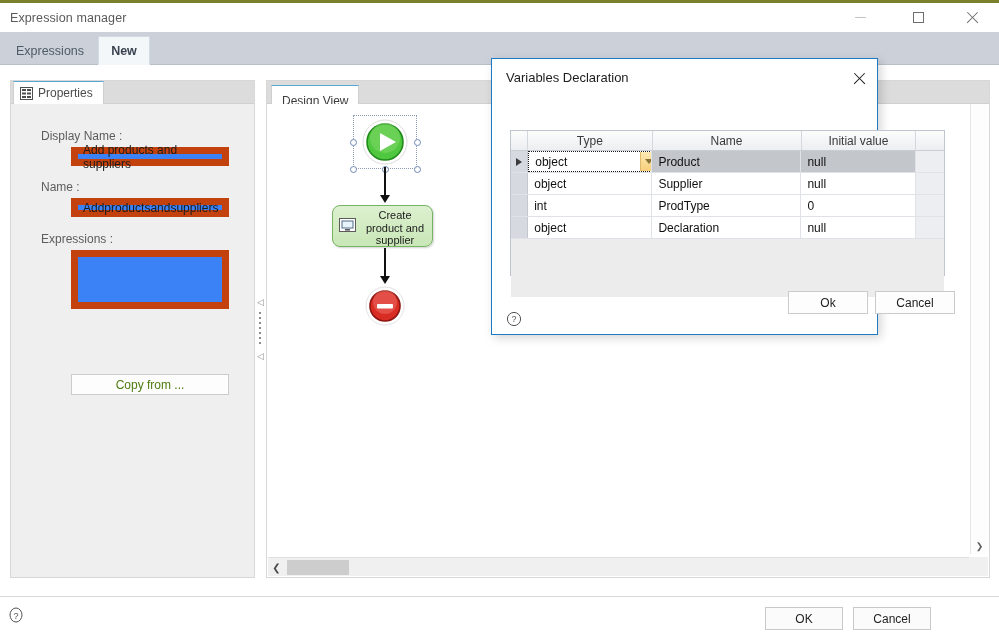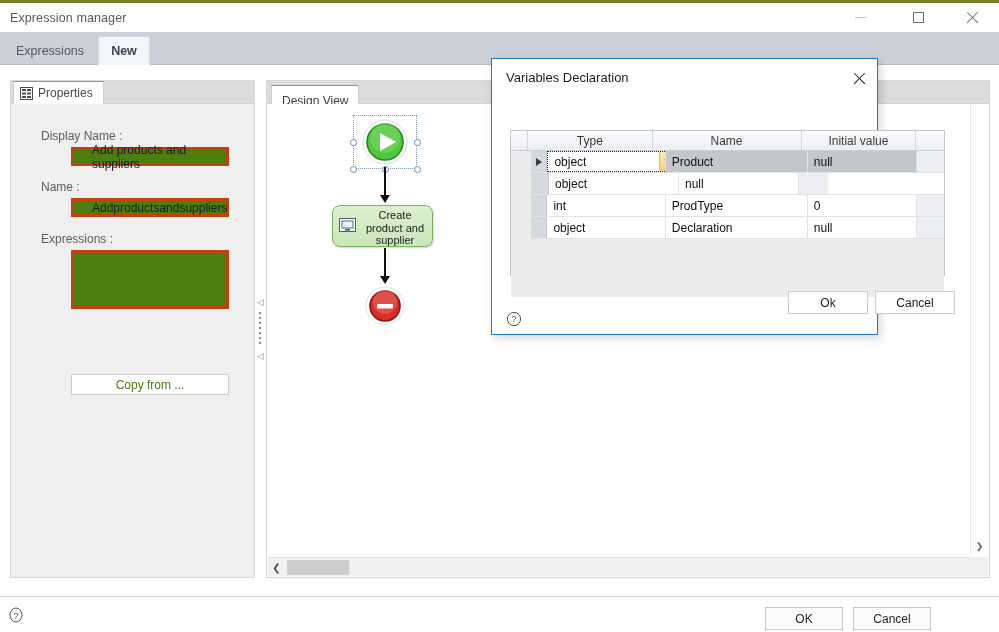--- a/index.html
+++ b/index.html
@@ -145,27 +145,27 @@
     background: #efefef;
     box-sizing: border-box;
   }
   .field-label {
     position: absolute;
     font-size: 12px;
     color: #5d5d5d;
   }
   .text-box {
     position: absolute;
-    background: #4d7c0f;
-    border: 3px solid #c2410c;
+    background: #3b82f6;
+    border: 7px solid #c2410c;
     box-sizing: border-box;
     font-size: 12px;
     color: #1b1b1b;
     display: flex; align-items: center;
-    padding-left: 18px;
+    padding-left: 5px;
     cursor: text;
   }
   #label-display-name { left: 30px; top: 25px; }
   #input-display-name { left: 60px; top: 43px; width: 158px; height: 19px; }
   #label-name         { left: 30px; top: 76px; }
   #input-name         { left: 60px; top: 94px; width: 158px; height: 19px; }
   #label-description  { left: 30px; top: 128px; }
   #input-description  { left: 60px; top: 146px; width: 158px; height: 59px; align-items: flex-start; padding-top: 3px; }
   #btn-copy-from {
     position: absolute;
@@ -452,21 +452,20 @@
     border-right: 1px solid #d3d8df;
     box-sizing: border-box;
     background: linear-gradient(#fcfcfc, #eceef1);
   }
   .vt-row {
     display: flex;
     height: 22px;
     background: #ffffff;
     border-bottom: 1px solid #dfe3e8;
     box-sizing: border-box;
-    margin-left: 20px;
   }
   .vt-row.selected { background: #c3c7cc; }
   .vt-cell {
     display: flex; align-items: center;
     padding-left: 6px;
     font-size: 12px;
     color: #101010;
     border-right: 1px solid #dfe3e8;
     box-sizing: border-box;
     overflow: hidden;
@@ -733,20 +732,21 @@
         </div>
       </div>
       <div class="vt-cell c-name">Product</div>
       <div class="vt-cell c-init">null</div>
       <div class="vt-cell c-pad"></div>
     </div>
 
     <div class="vt-row">
       <div class="vt-cell c-sel"></div>
       <div class="vt-cell c-type">object</div>
+      <div class="vt-cell c-name">Supplier</div>
       <div class="vt-cell c-init">null</div>
       <div class="vt-cell c-pad"></div>
     </div>
 
     <div class="vt-row">
       <div class="vt-cell c-sel"></div>
       <div class="vt-cell c-type">int</div>
       <div class="vt-cell c-name">ProdType</div>
       <div class="vt-cell c-init">0</div>
       <div class="vt-cell c-pad"></div>

